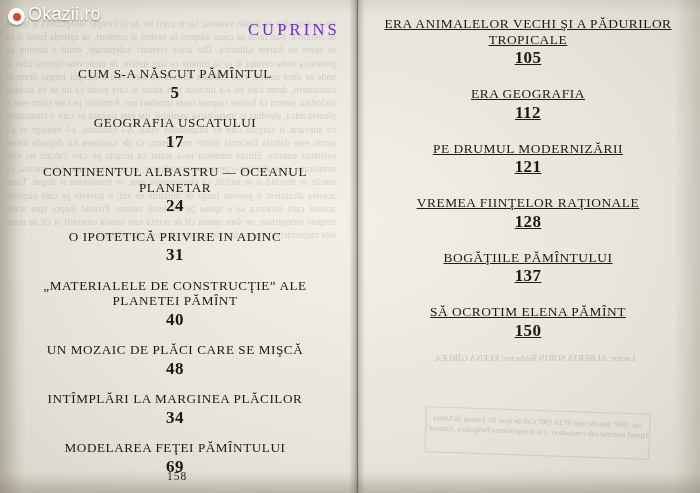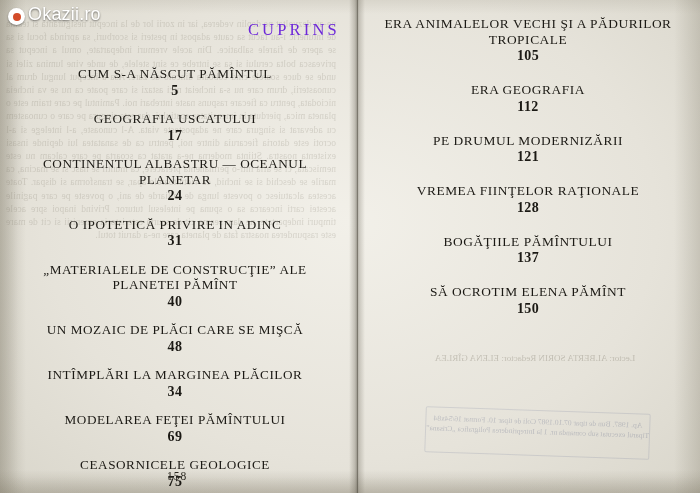--- a/index.html
+++ b/index.html
@@ -169,29 +169,30 @@
     text-align: center;
     margin-bottom: 12.5px;
   }
   .entry .label {
     font-size: 13.2px;
     letter-spacing: 0.55px;
     line-height: 15.5px;
     color: #1b1914;
   }
   .entry .page-num {
-    font-size: 14px;
+    font-size: 17px;
     font-weight: bold;
     letter-spacing: 0.4px;
     margin-top: 1px;
     color: #1b1914;
   }
 
   .col-right .entry {
     margin-bottom: 18px;
+    text-decoration: underline;
   }
   .col-right .entry .label {
     font-size: 13.4px;
   }
 
   .folio {
     position: absolute;
     left: 7px;
     width: 340px;
     top: 470px;

